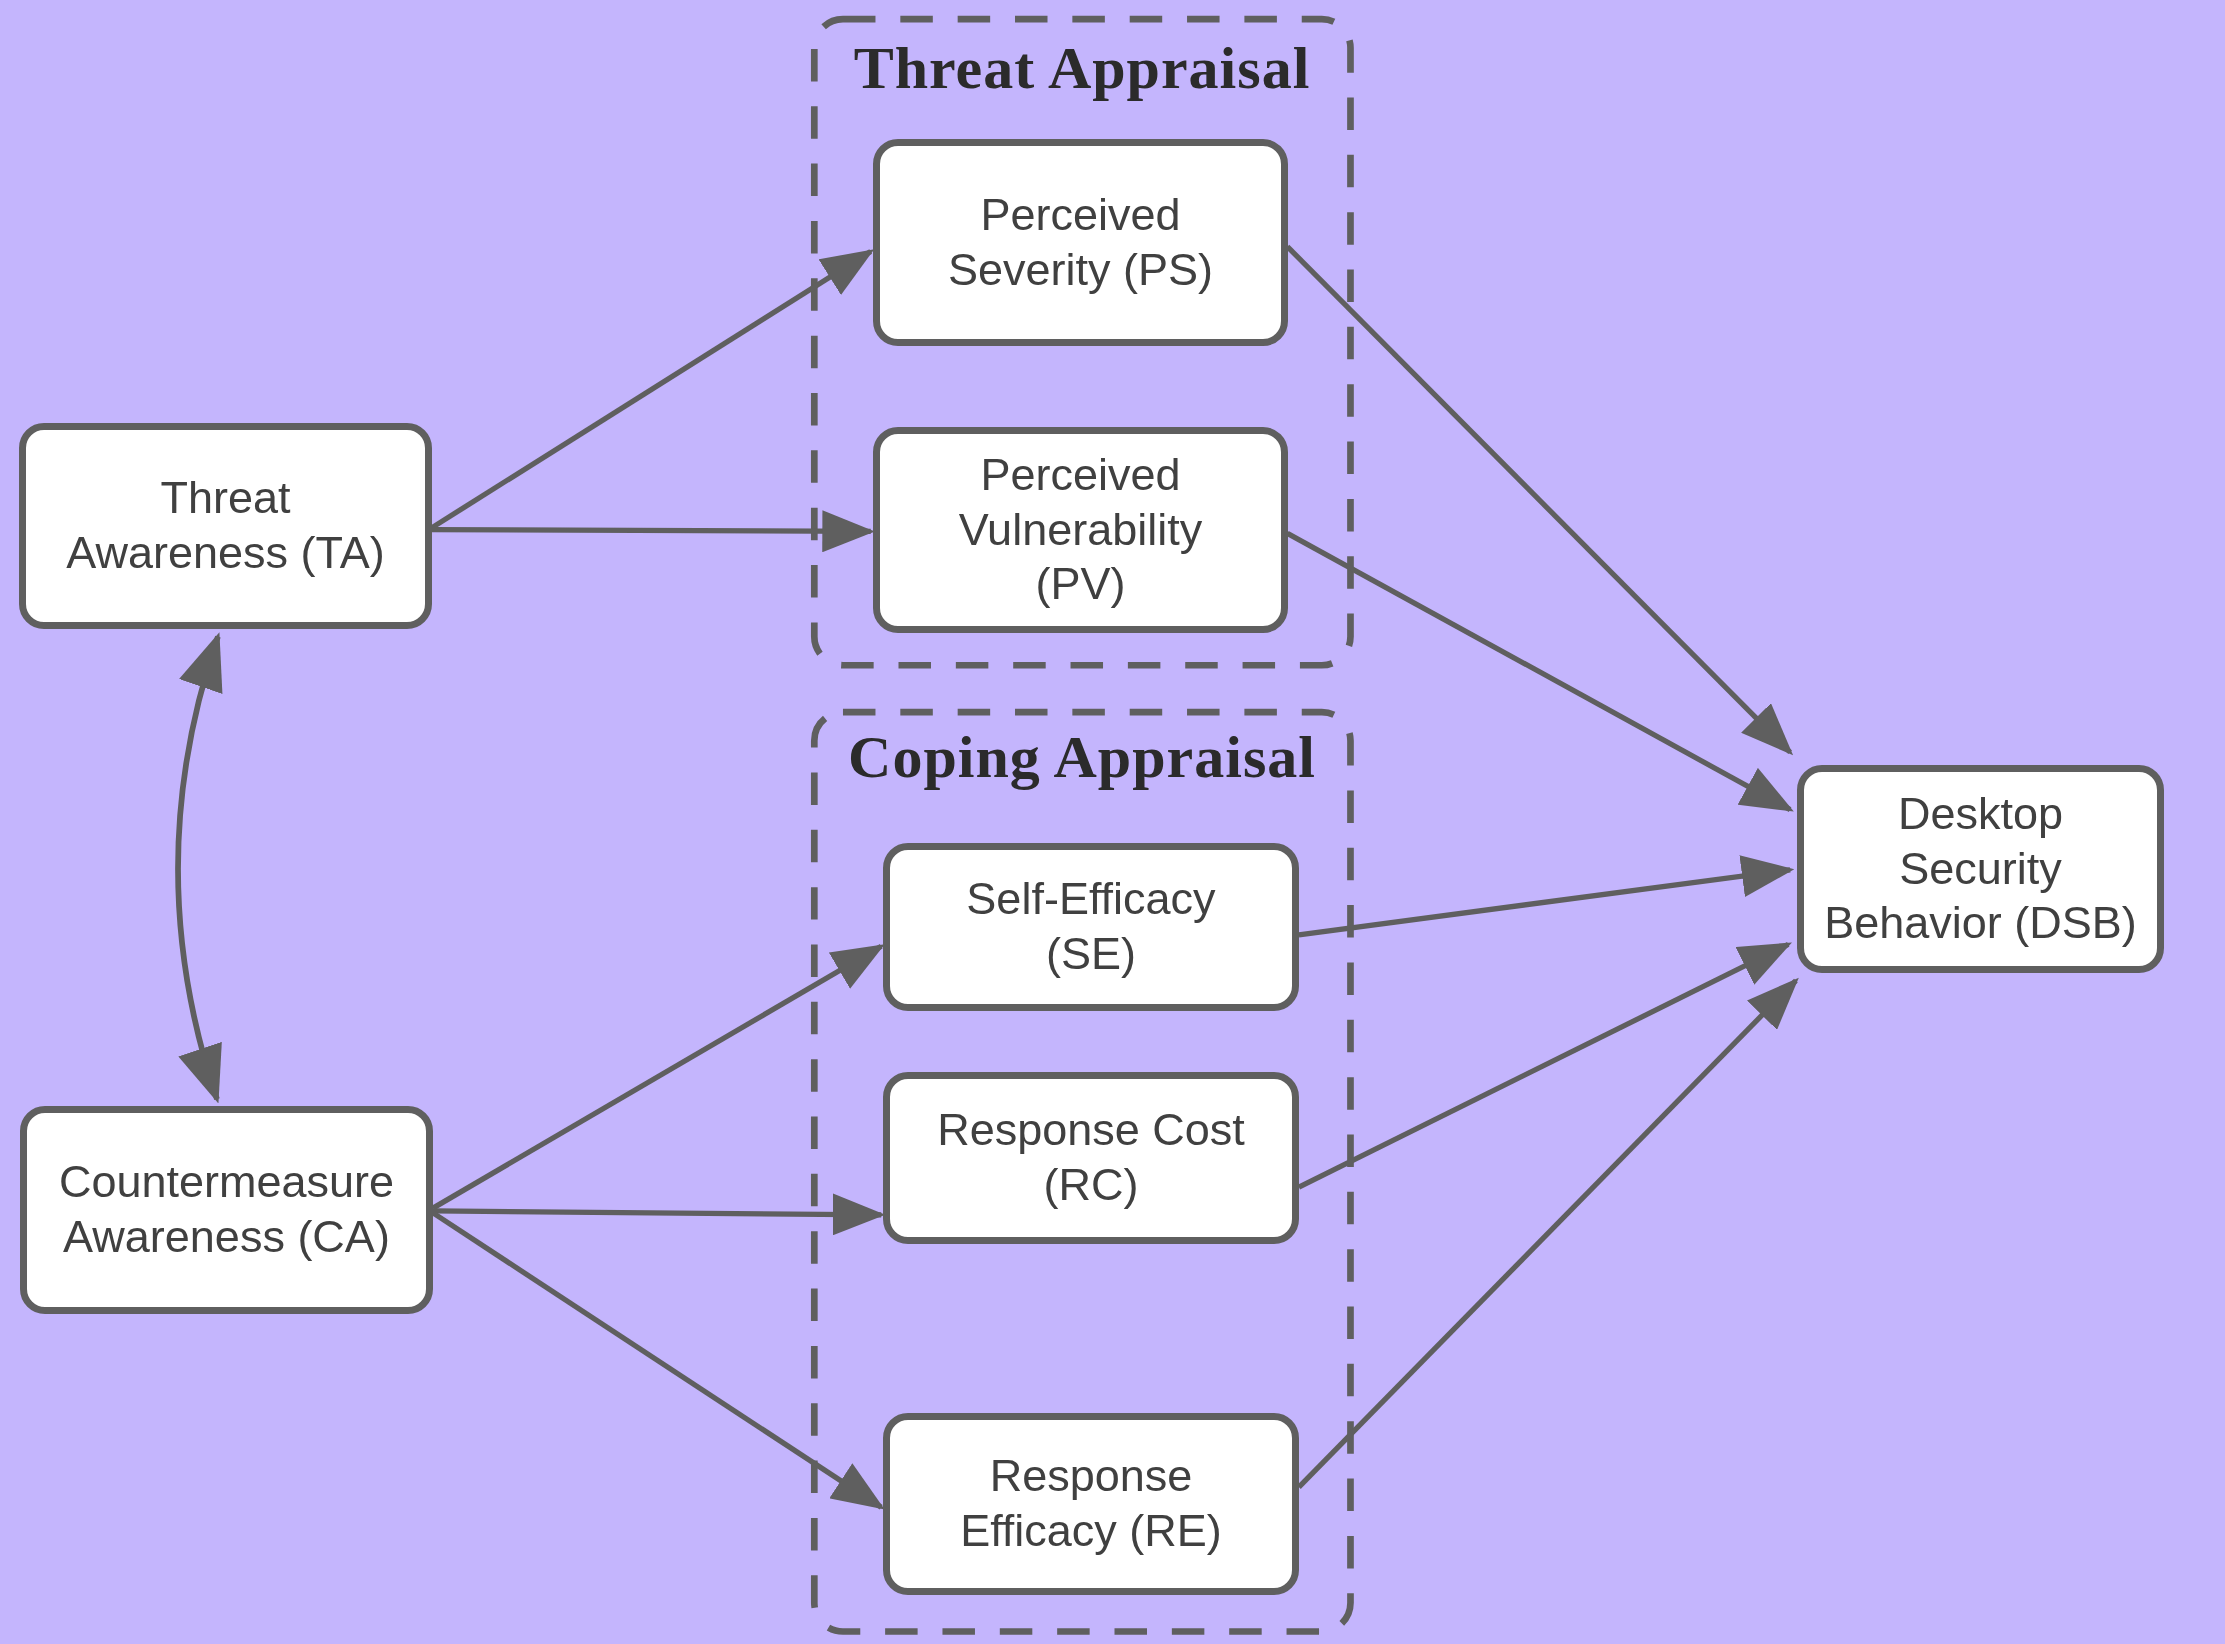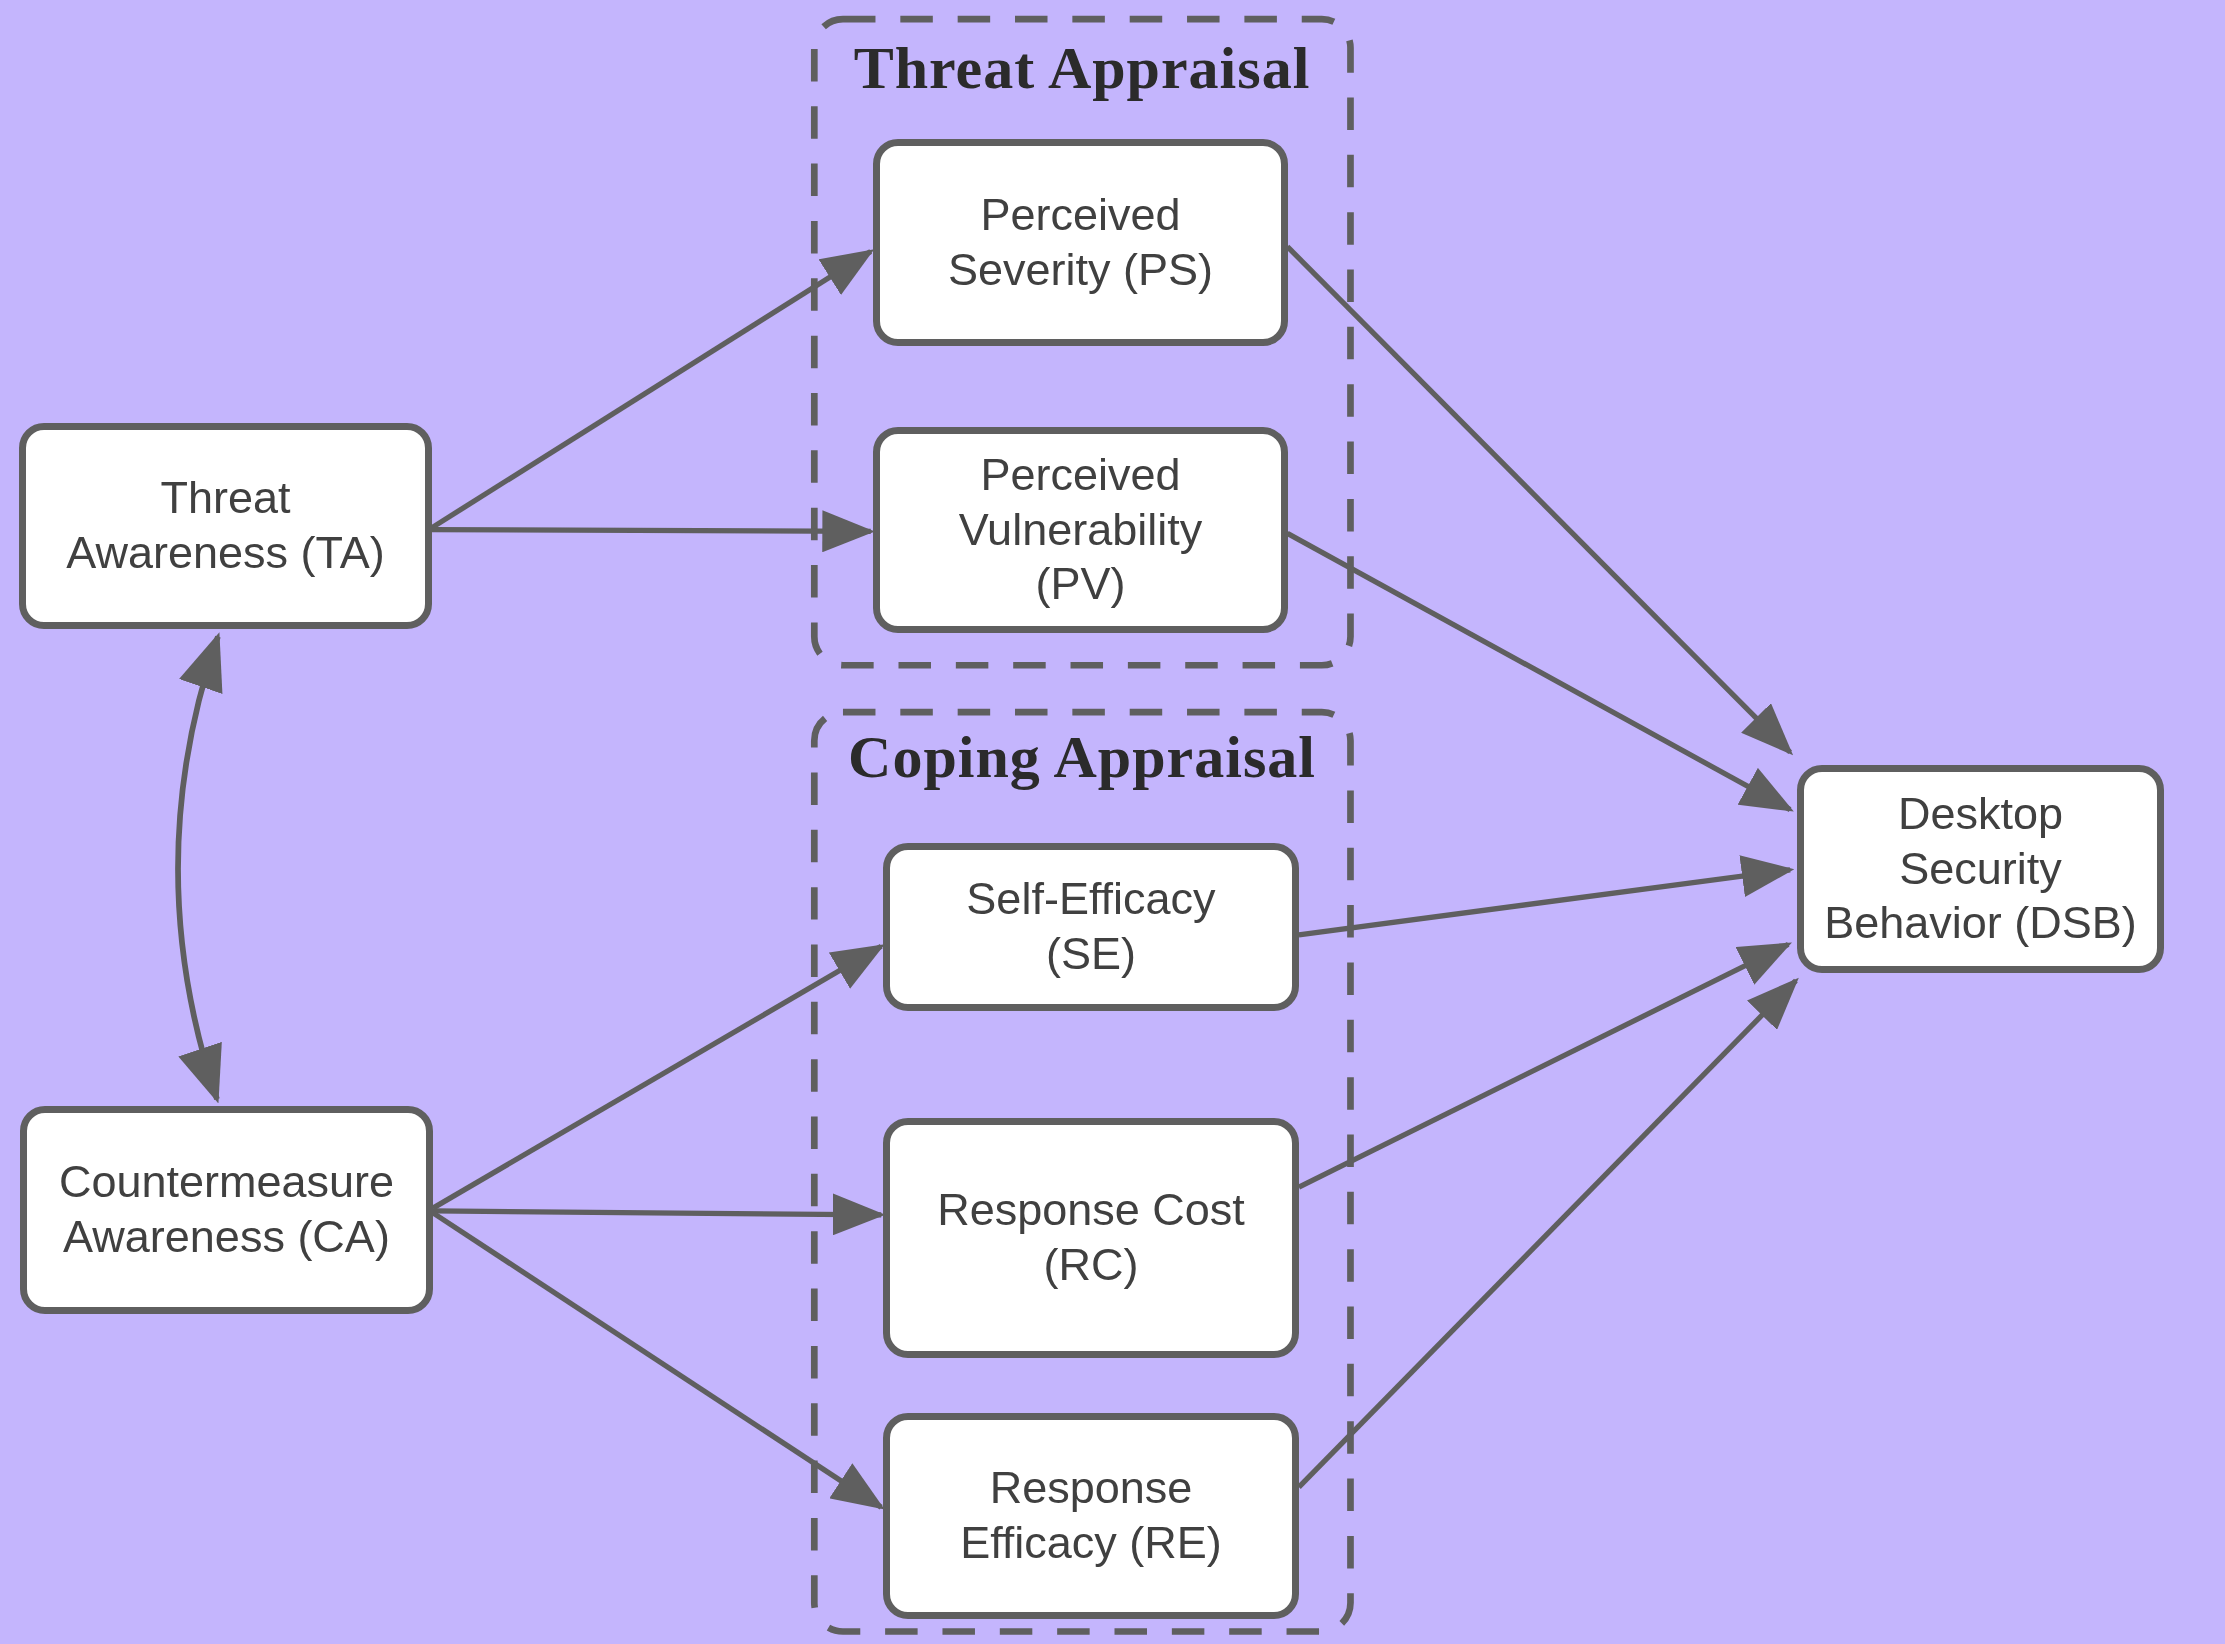--- a/index.html
+++ b/index.html
@@ -106,26 +106,26 @@
     <span class="label">Perceived
 Vulnerability
 (PV)</span>
   </div>
 
   <div class="node" style="left:883px; top:843px; width:416px; height:168px;">
     <span class="label">Self-Efficacy
 (SE)</span>
   </div>
 
-  <div class="node" style="left:883px; top:1118px; width:416px; height:240px;">
+  <div class="node" style="left:883px; top:1072px; width:416px; height:172px;">
     <span class="label">Response Cost
 (RC)</span>
   </div>
 
-  <div class="node" style="left:883px; top:1413px; width:416px; height:206px;">
+  <div class="node" style="left:883px; top:1413px; width:416px; height:182px;">
     <span class="label">Response
 Efficacy (RE)</span>
   </div>
 
   <div class="node" style="left:1797px; top:765px; width:367px; height:208px;">
     <span class="label">Desktop Security
 Behavior (DSB)</span>
   </div>
 
 </div>

